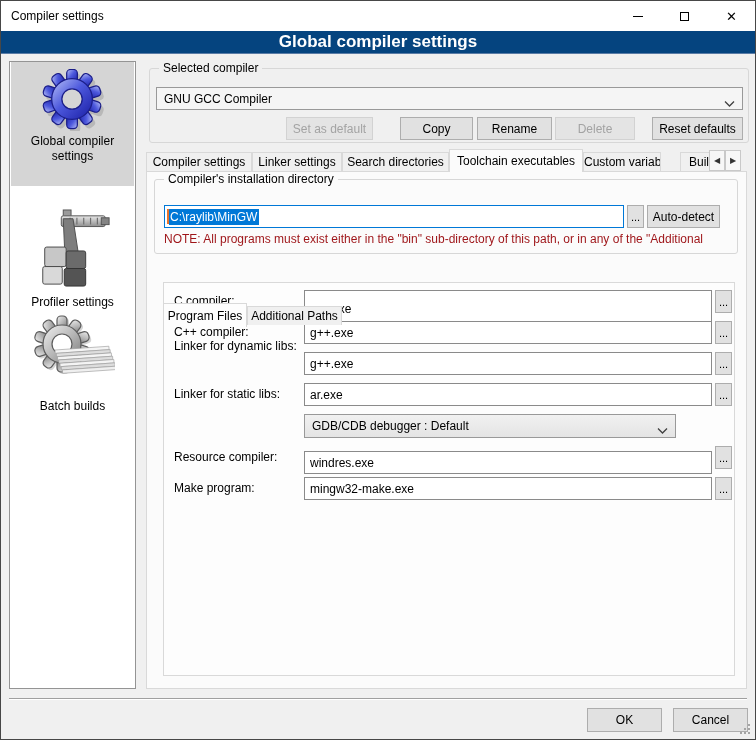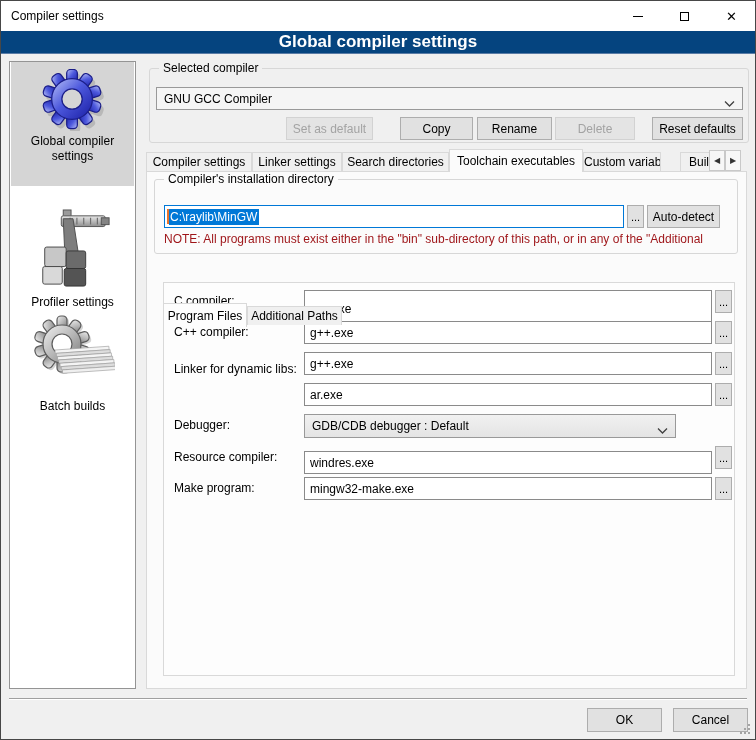--- a/index.html
+++ b/index.html
@@ -248,26 +248,26 @@
       <div class="tab subtab active" style="left: 162px; width: 84px; top: 258px; height: 24px; line-height: 24px; background: rgb(253, 253, 253);">Program Files</div>
       <div class="tab subtab" style="left: 246px; width: 95px; top: 261px; height: 19px; line-height: 19px;">Additional Paths</div>
     </div>
   <div class="subpage" id="subpage">
       <div class="row-label" style="top: 7px;">C compiler:</div>
       <input type="text" class="tinput" value="gcc.exe" style="left: 140px; top: 7px; width: 408px; height: 38px;">
       <button class="btn dots" style="left: 551px; top: 7px; width: 17px; height: 23px;">...</button>
       <div class="row-label" style="top: 38px;">C++ compiler:</div>
       <input type="text" class="tinput" value="g++.exe" style="left: 140px; top: 38px; width: 408px; height: 23px;">
       <button class="btn dots" style="left: 551px; top: 38px; width: 17px; height: 23px;">...</button>
-      <div class="row-label" style="top: 75px;">Linker for dynamic libs:</div>
+      <div class="row-label" style="top: 52px;">Linker for dynamic libs:</div>
       <input type="text" class="tinput" value="g++.exe" style="left: 140px; top: 69px; width: 408px; height: 23px;">
       <button class="btn dots" style="left: 551px; top: 69px; width: 17px; height: 23px;">...</button>
+      <div class="row-label" style="top: 100px;">Linker for static libs:</div>
       <input type="text" class="tinput" value="ar.exe" style="left: 140px; top: 100px; width: 408px; height: 23px;">
       <button class="btn dots" style="left: 551px; top: 100px; width: 17px; height: 23px;">...</button>
-      <div class="row-label" style="top: 131px;">Debugger:</div>
       <div class="combo" style="left: 140px; top: 131px; width: 372px; height: 24px;">
         <span>GDB/CDB debugger : Default</span>
         <span class="chev"><svg width="11" height="6" viewBox="0 0 11 6">
             <polyline points="1,0.5 5.5,5 10,0.5" fill="none" stroke="#404040" stroke-width="1.3"></polyline>
           </svg></span>
       </div>
       <div class="row-label" style="top: 163px;">Resource compiler:</div>
       <input type="text" class="tinput" value="windres.exe" style="left: 140px; top: 168px; width: 408px; height: 23px;">
       <button class="btn dots" style="left: 551px; top: 163px; width: 17px; height: 23px;">...</button>
       <div class="row-label" style="top: 194px;">Make program:</div>

